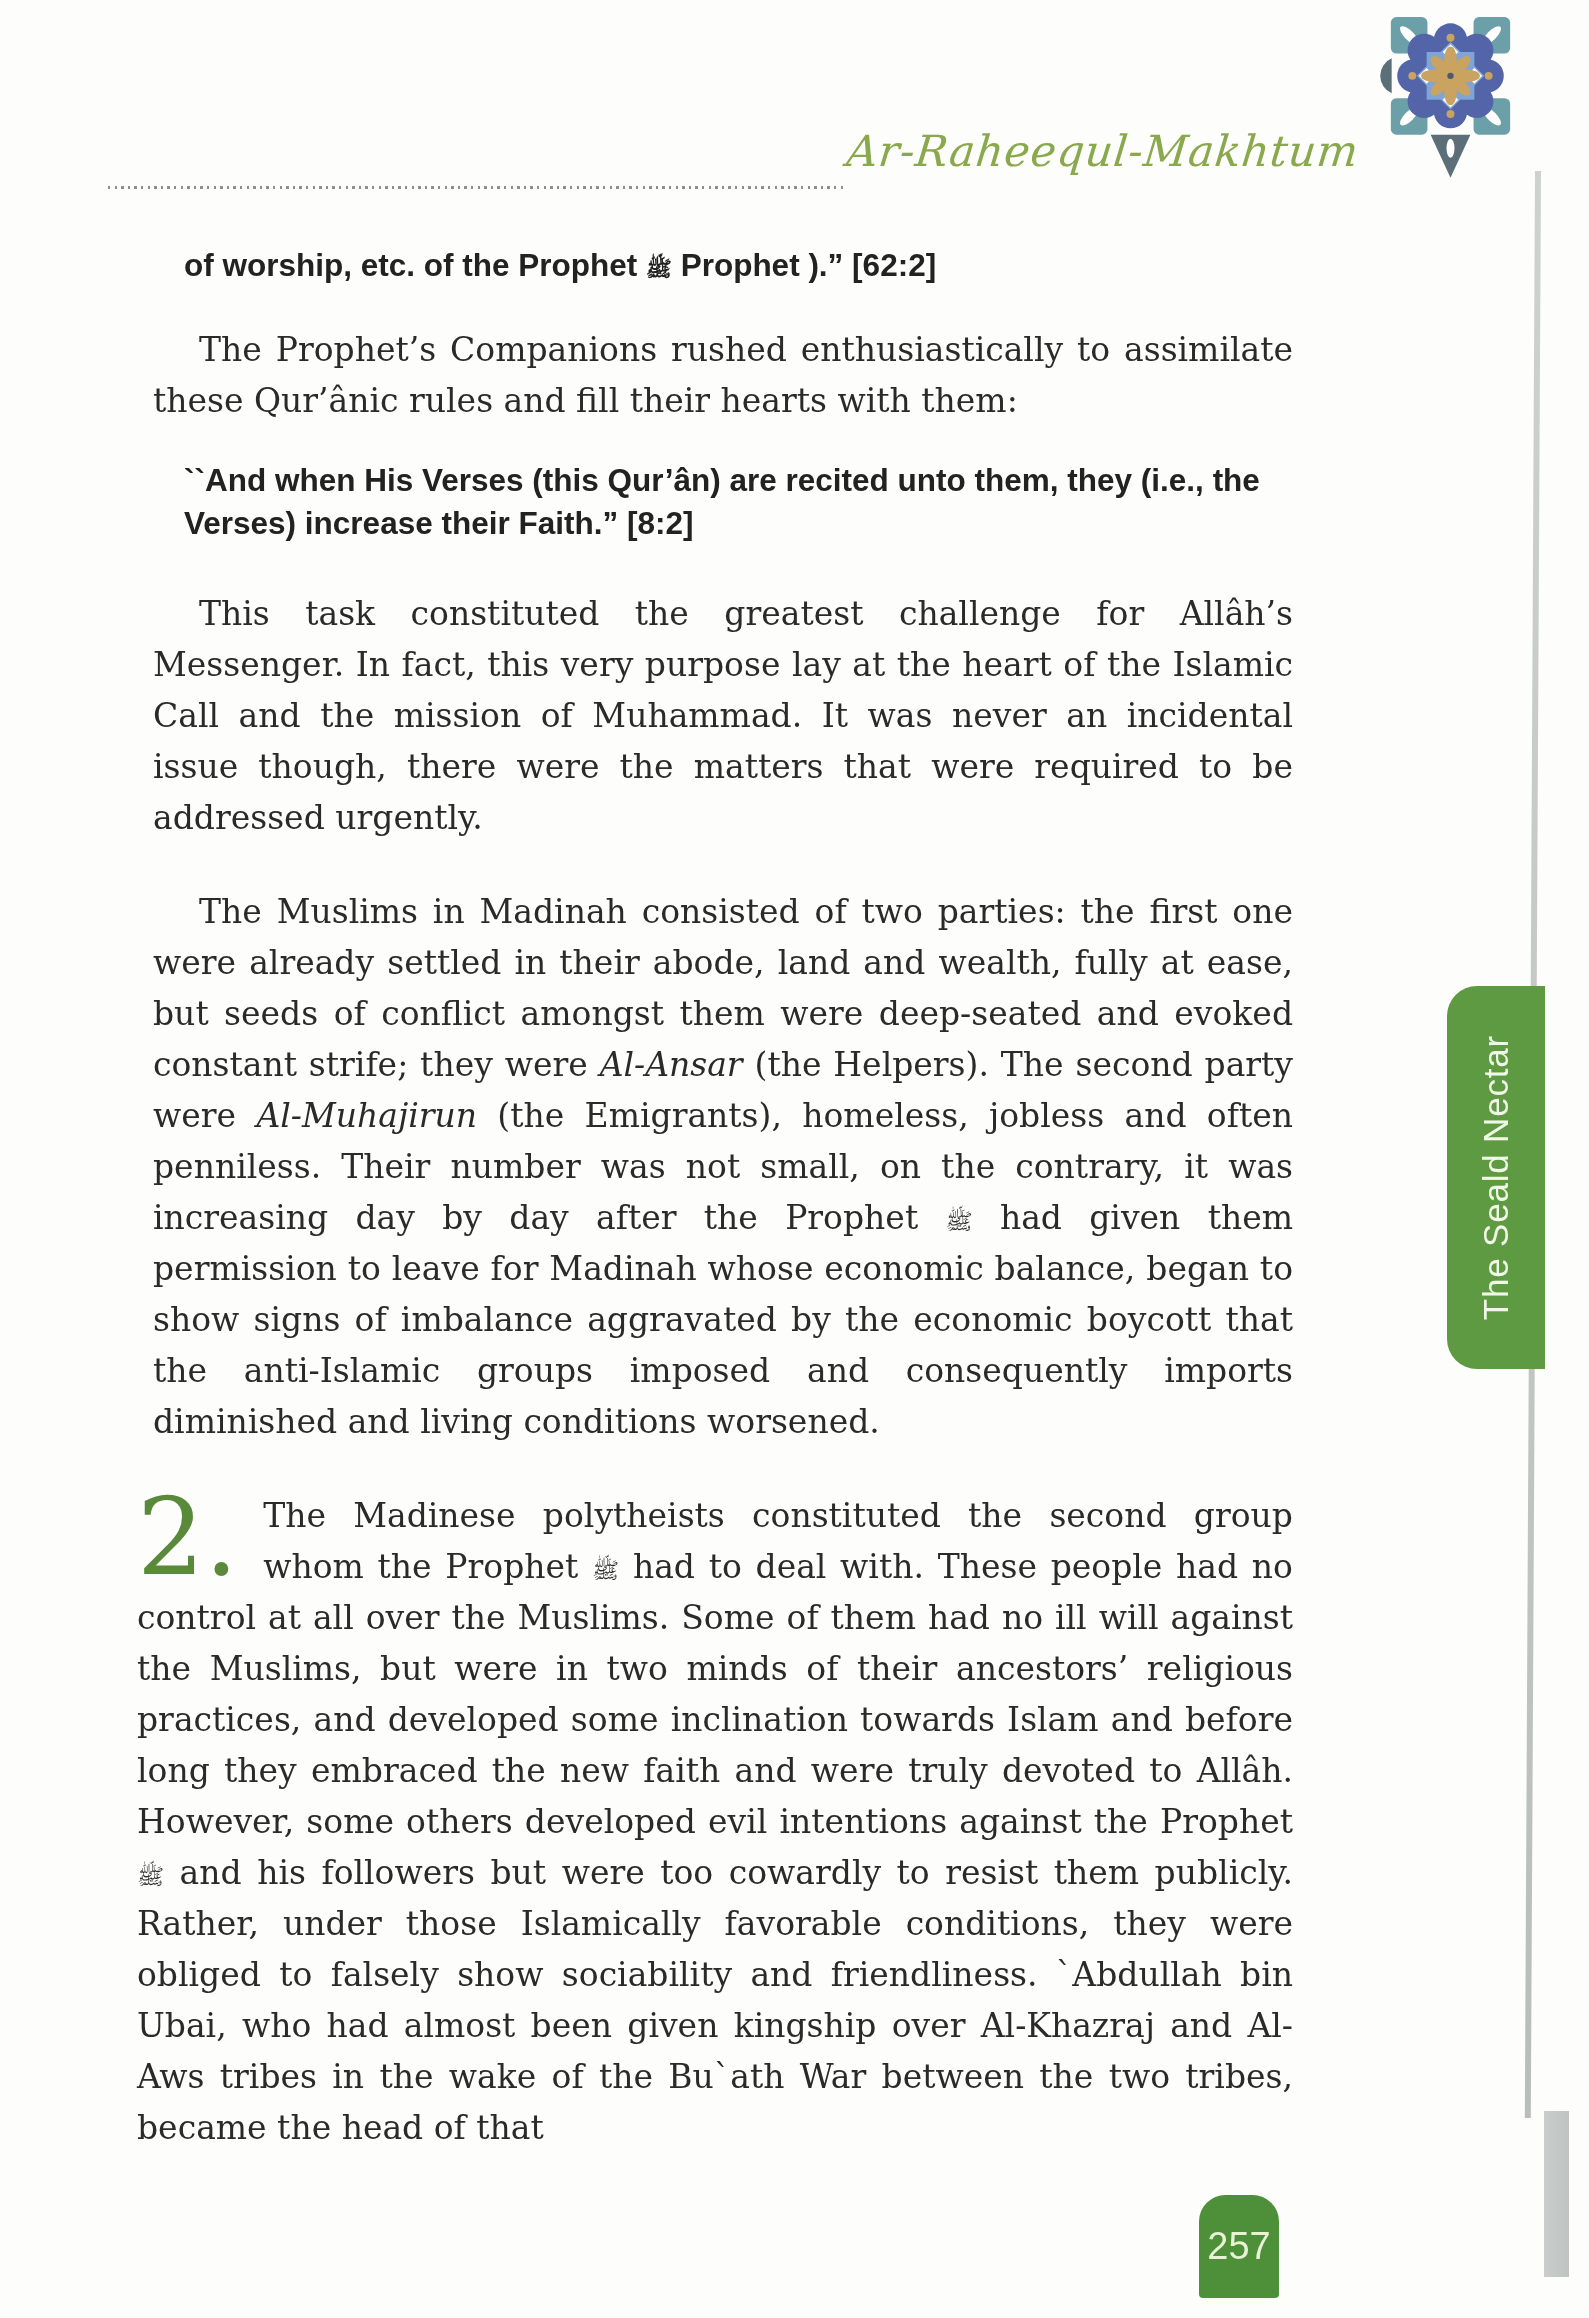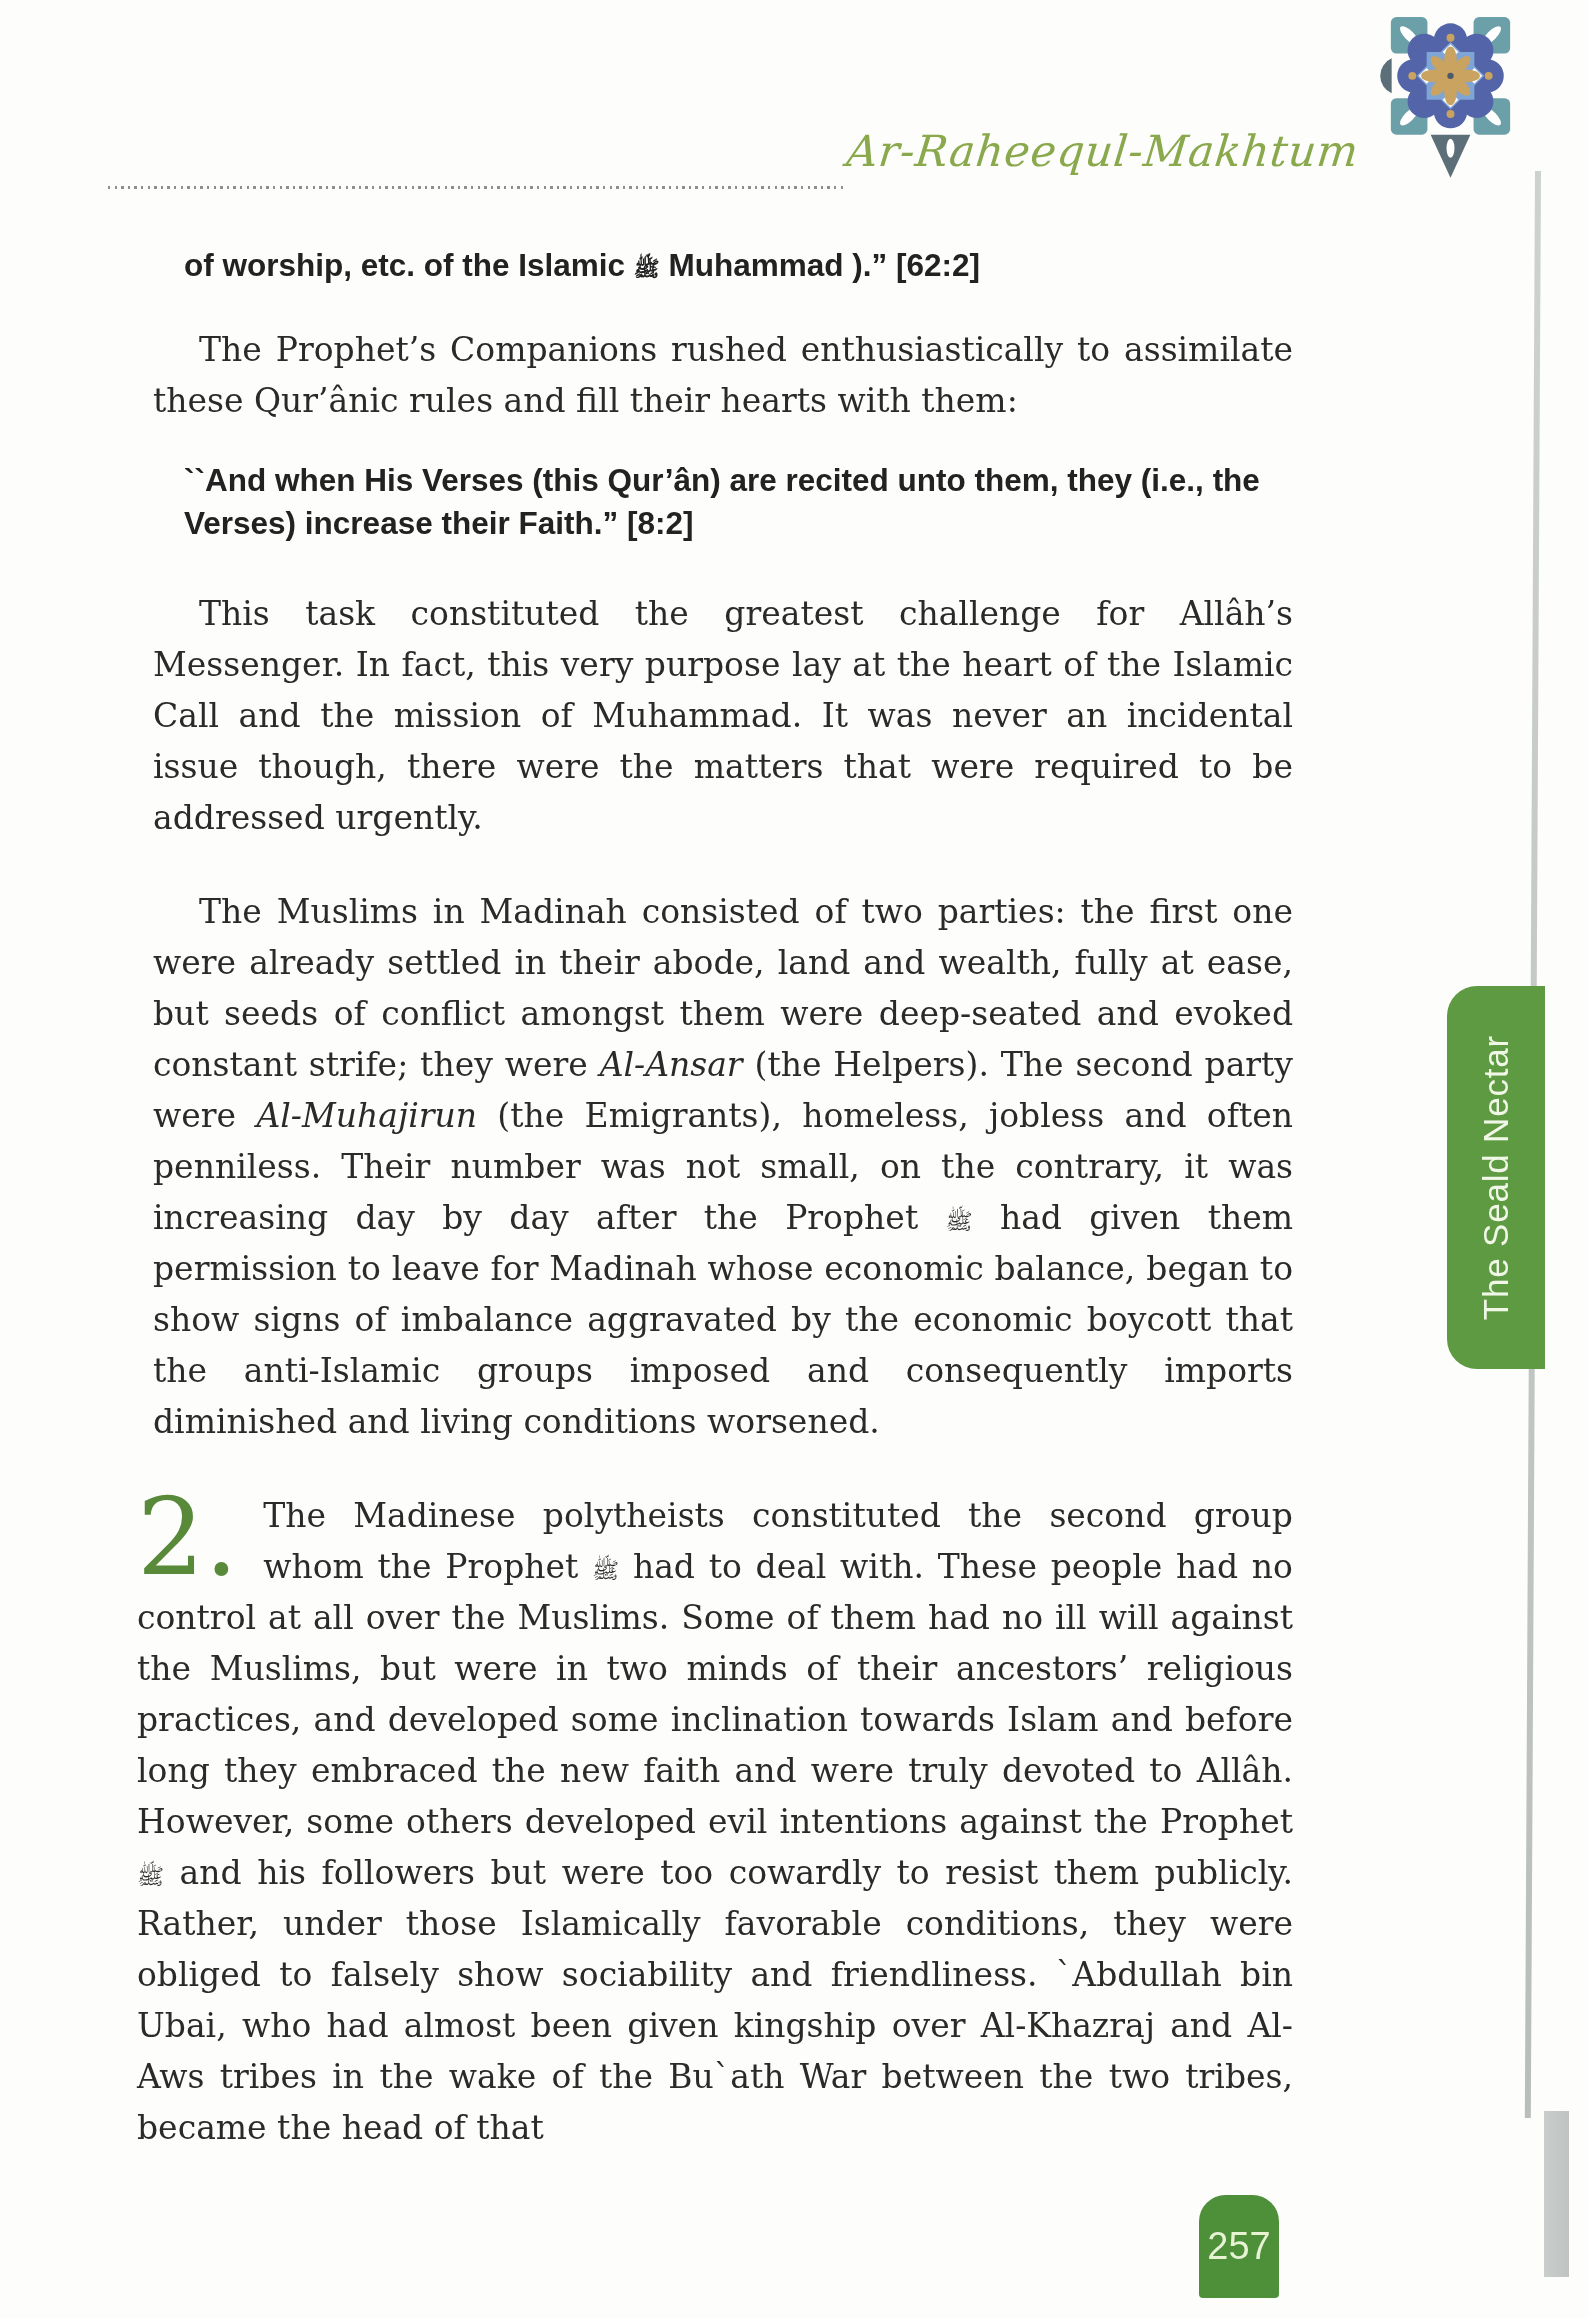--- a/index.html
+++ b/index.html
@@ -170,21 +170,21 @@
           <circle cx="153" cy="84" r="5"></circle>
       </g>
     </svg>
   </div>
 
   <div class="edge-line"></div>
   <div class="edge-strip"></div>
 
   <div class="column">
 
-    <p class="quote-tail"><span>of worship, etc. of the Islamic </span><span class="run-saw">ﷺ</span><span> Muhammad ).” [62:2]</span></p>
+    <p class="quote-tail"><span>of worship, etc. of the Prophet </span><span class="run-saw">ﷺ</span><span> Prophet ).” [62:2]</span></p>
 
     <p class="para"><span>The Prophet’s Companions rushed enthusiastically to assimilate these Qur’ânic rules and fill their hearts with them:</span></p>
 
 
     <p class="quote-trans"><span>``And when His Verses (this Qur’ân) are recited unto them, they (i.e., the Verses) increase their Faith.” [8:2]</span></p>
 
     <p class="para gap-lg"><span>This task constituted the greatest challenge for Allâh’s Messenger. In fact, this very purpose lay at the heart of the Islamic Call and the mission of Muhammad. It was never an incidental issue though, there were the matters that were required to be addressed urgently.</span></p>
 
     <p class="para gap-lg"><span>The Muslims in Madinah consisted of two parties: the first one were already settled in their abode, land and wealth, fully at ease, but seeds of conflict amongst them were deep-seated and evoked constant strife; they were </span><span class="run-i">Al-Ansar</span><span> (the Helpers). The second party were </span><span class="run-i">Al-Muhajirun</span><span> (the Emigrants), homeless, jobless and often penniless. Their number was not small, on the contrary, it was increasing day by day after the Prophet </span><span class="run-saw">ﷺ</span><span> had given them permission to leave for Madinah whose economic balance, began to show signs of imbalance aggravated by the economic boycott that the anti-Islamic groups imposed and consequently imports diminished and living conditions worsened.</span></p>
 

